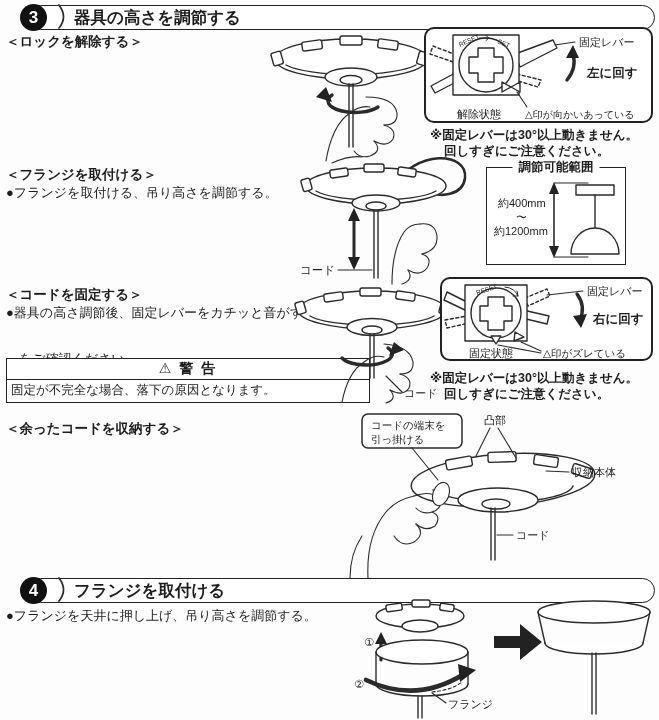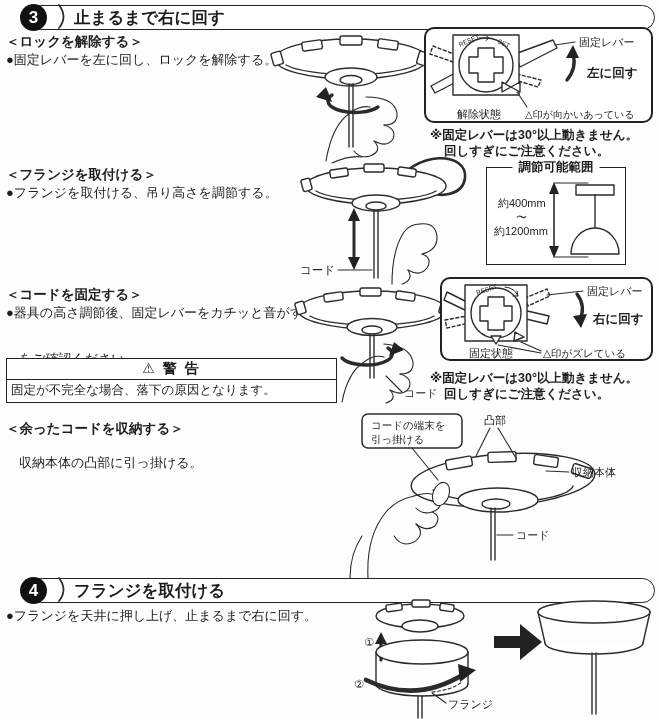--- a/index.html
+++ b/index.html
@@ -51,24 +51,23 @@
 <body>
 
 <div id="page">
 
   <div class="sec-header" style="left:28px;top:5px;width:627px;">
     <svg class="abs" style="left:28px;top:-1px;" width="14" height="24">
       <path d="M2,0 q9,12 0,23" style="stroke-width:1.7"></path>
     </svg>
   </div>
   <div class="badge" style="left:20px;top:4px;">3</div>
-  <div class="sec-title abs" style="left:74px;top:7px;">止まるまで右に回す</div>
+  <div class="sec-title abs" style="left:74px;top:7px;">器具の高さを調節する</div>
 
   <div class="h2 abs" style="left:6px;top:33px;">＜ロックを解除する＞</div>
-  <div class="body-text abs" style="left:6px;top:51px;">●固定レバーを左に回し、ロックを解除する。</div>
 
   <svg class="abs" style="left:266px;top:25px;" width="168" height="138" viewBox="0 0 168 138">
     <ellipse cx="85" cy="34" rx="76" ry="20" class="wfill"></ellipse>
     <path d="M20,40 a70,15 0 0 0 130,0"></path>
     <rect x="36" y="16" width="20" height="9" rx="2" transform="rotate(-8 46 20)" class="wfill"></rect>
     <rect x="74" y="11" width="22" height="9" rx="2" class="wfill"></rect>
     <rect x="112" y="15" width="20" height="9" rx="2" transform="rotate(8 122 19)" class="wfill"></rect>
     <rect x="6" y="27" width="10" height="13" rx="2" transform="rotate(-16 11 33)" class="wfill"></rect>
     <rect x="152" y="27" width="10" height="13" rx="2" transform="rotate(16 157 33)" class="wfill"></rect>
     <ellipse cx="85" cy="52" rx="26" ry="9" class="wfill"></ellipse>
@@ -151,21 +150,21 @@
       <text x="10" y="37" class="jl">約400mm</text>
       <text x="28" y="51" class="jl">〜</text>
       <text x="6" y="65" class="jl">約1200mm</text>
     </svg>
   </div>
 
   <div class="h2 abs" style="left:6px;top:286px;">＜コードを固定する＞</div>
   <div class="body-text abs" style="left:6px;top:304px;">●器具の高さ調節後、固定レバーをカチッと音がするまで</div>
   <div class="body-text abs" style="left:19px;top:350px;">をご確認ください。</div>
 
-  <div class="warn-box" style="left:6px;top:358px;width:331px;">
+  <div class="warn-box" style="left:6px;top:358px;width:364px;">
     <div class="warn-title">⚠ 警 告</div>
     <div class="warn-text">固定が不完全な場合、落下の原因となります。</div>
   </div>
 
   <svg class="abs" style="left:292px;top:278px;" width="165" height="125" viewBox="0 0 165 125">
     <ellipse cx="80" cy="32" rx="74" ry="19" class="wfill"></ellipse>
     <path d="M18,38 a66,14 0 0 0 124,0"></path>
     <rect x="32" y="15" width="19" height="8" rx="2" transform="rotate(-8 41 19)" class="wfill"></rect>
     <rect x="68" y="10" width="21" height="8" rx="2" class="wfill"></rect>
     <rect x="104" y="14" width="19" height="8" rx="2" transform="rotate(8 113 18)" class="wfill"></rect>
@@ -206,21 +205,20 @@
       <line x1="55" y1="65" x2="98" y2="73" class="thin"></line>
       <line x1="78" y1="62" x2="98" y2="71" class="thin"></line>
       <text x="26" y="77" class="jl">固定状態</text>
       <text x="100" y="77" font-size="10.5">△印がズレている</text>
     </svg>
   </div>
   <div class="note abs" style="left:430px;top:370px;">※固定レバーは30°以上動きません。</div>
   <div class="note abs" style="left:444px;top:386px;">回しすぎにご注意ください。</div>
 
   <div class="h2 abs" style="left:6px;top:420px;">＜余ったコードを収納する＞</div>
-  <div class="body-text abs" style="left:19px;top:454px;">収納本体の凸部に引っ掛ける。</div>
 
   <svg class="abs" style="left:338px;top:408px;" width="320" height="170" viewBox="0 0 320 170">
     <ellipse cx="165" cy="72" rx="92" ry="26" transform="rotate(-4 165 72)" class="wfill"></ellipse>
     <path d="M95,82 a72,18 0 0 0 140,-4"></path>
     <rect x="108" y="50" width="26" height="10" rx="2" transform="rotate(-10 121 55)" class="wfill"></rect>
     <rect x="150" y="44" width="28" height="10" rx="2" transform="rotate(-2 164 49)" class="wfill"></rect>
     <rect x="196" y="48" width="24" height="10" rx="2" transform="rotate(8 208 53)" class="wfill"></rect>
     <rect x="234" y="58" width="20" height="10" rx="2" transform="rotate(18 244 63)" class="wfill"></rect>
     <ellipse cx="160" cy="92" rx="40" ry="12" class="wfill"></ellipse>
     <ellipse cx="158" cy="96" rx="14" ry="5" class="wfill"></ellipse>
@@ -246,21 +244,21 @@
   </svg>
 
   <div class="sec-header" style="left:28px;top:578px;width:627px;">
     <svg class="abs" style="left:28px;top:-1px;" width="14" height="24">
       <path d="M2,0 q9,12 0,23" style="stroke-width:1.7"></path>
     </svg>
   </div>
   <div class="badge" style="left:20px;top:577px;">4</div>
   <div class="sec-title abs" style="left:74px;top:580px;">フランジを取付ける</div>
 
-  <div class="body-text abs" style="left:6px;top:607px;">●フランジを天井に押し上げ、止まるまで右に回す。</div>
+  <div class="body-text abs" style="left:6px;top:607px;">●フランジを天井に押し上げ、吊り高さを調節する。</div>
 
   <svg class="abs" style="left:282px;top:596px;" width="376" height="122" viewBox="0 0 376 122">
     <ellipse cx="138" cy="20" rx="44" ry="12" class="wfill"></ellipse>
     <rect x="104" y="8" width="16" height="7" rx="2" transform="rotate(-8 112 11)" class="wfill"></rect>
     <rect x="130" y="4" width="18" height="7" rx="2" class="wfill"></rect>
     <rect x="158" y="8" width="14" height="7" rx="2" transform="rotate(8 165 11)" class="wfill"></rect>
     <ellipse cx="138" cy="30" rx="18" ry="6" class="wfill"></ellipse>
     <text x="82" y="50" class="jl">①</text>
     <line x1="99" y1="64" x2="99" y2="44" style="stroke-width:3.2"></line>
     <polygon points="99,36 93,48 105,48" class="fillblk"></polygon>

